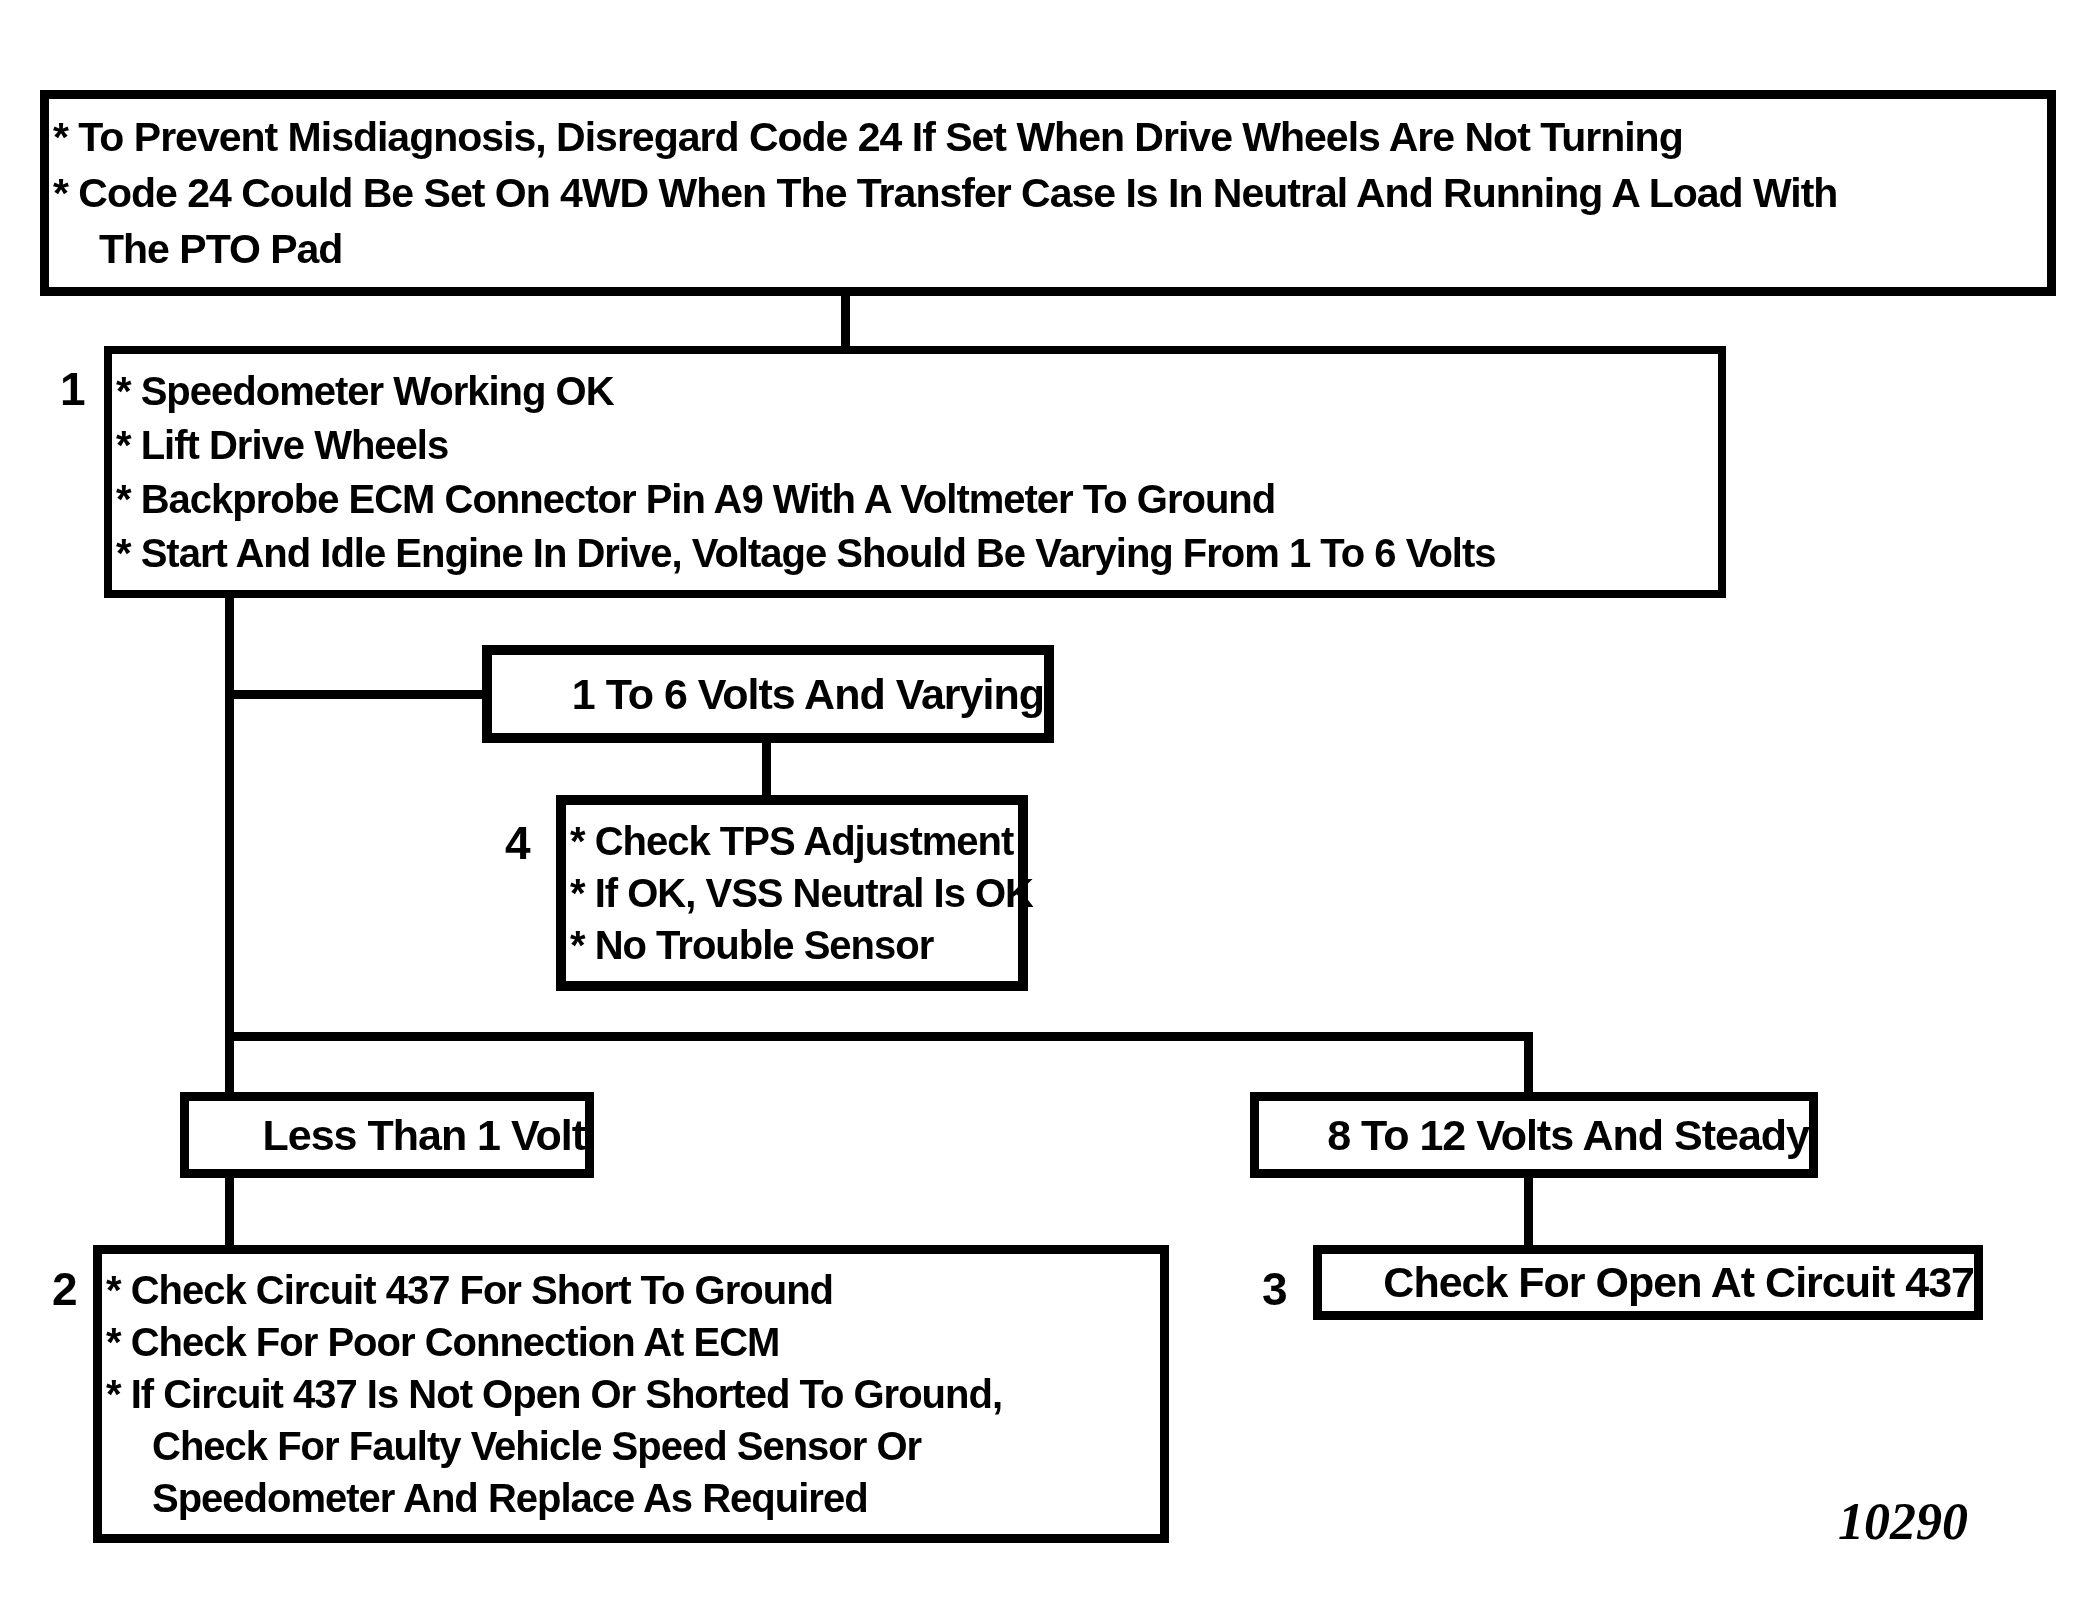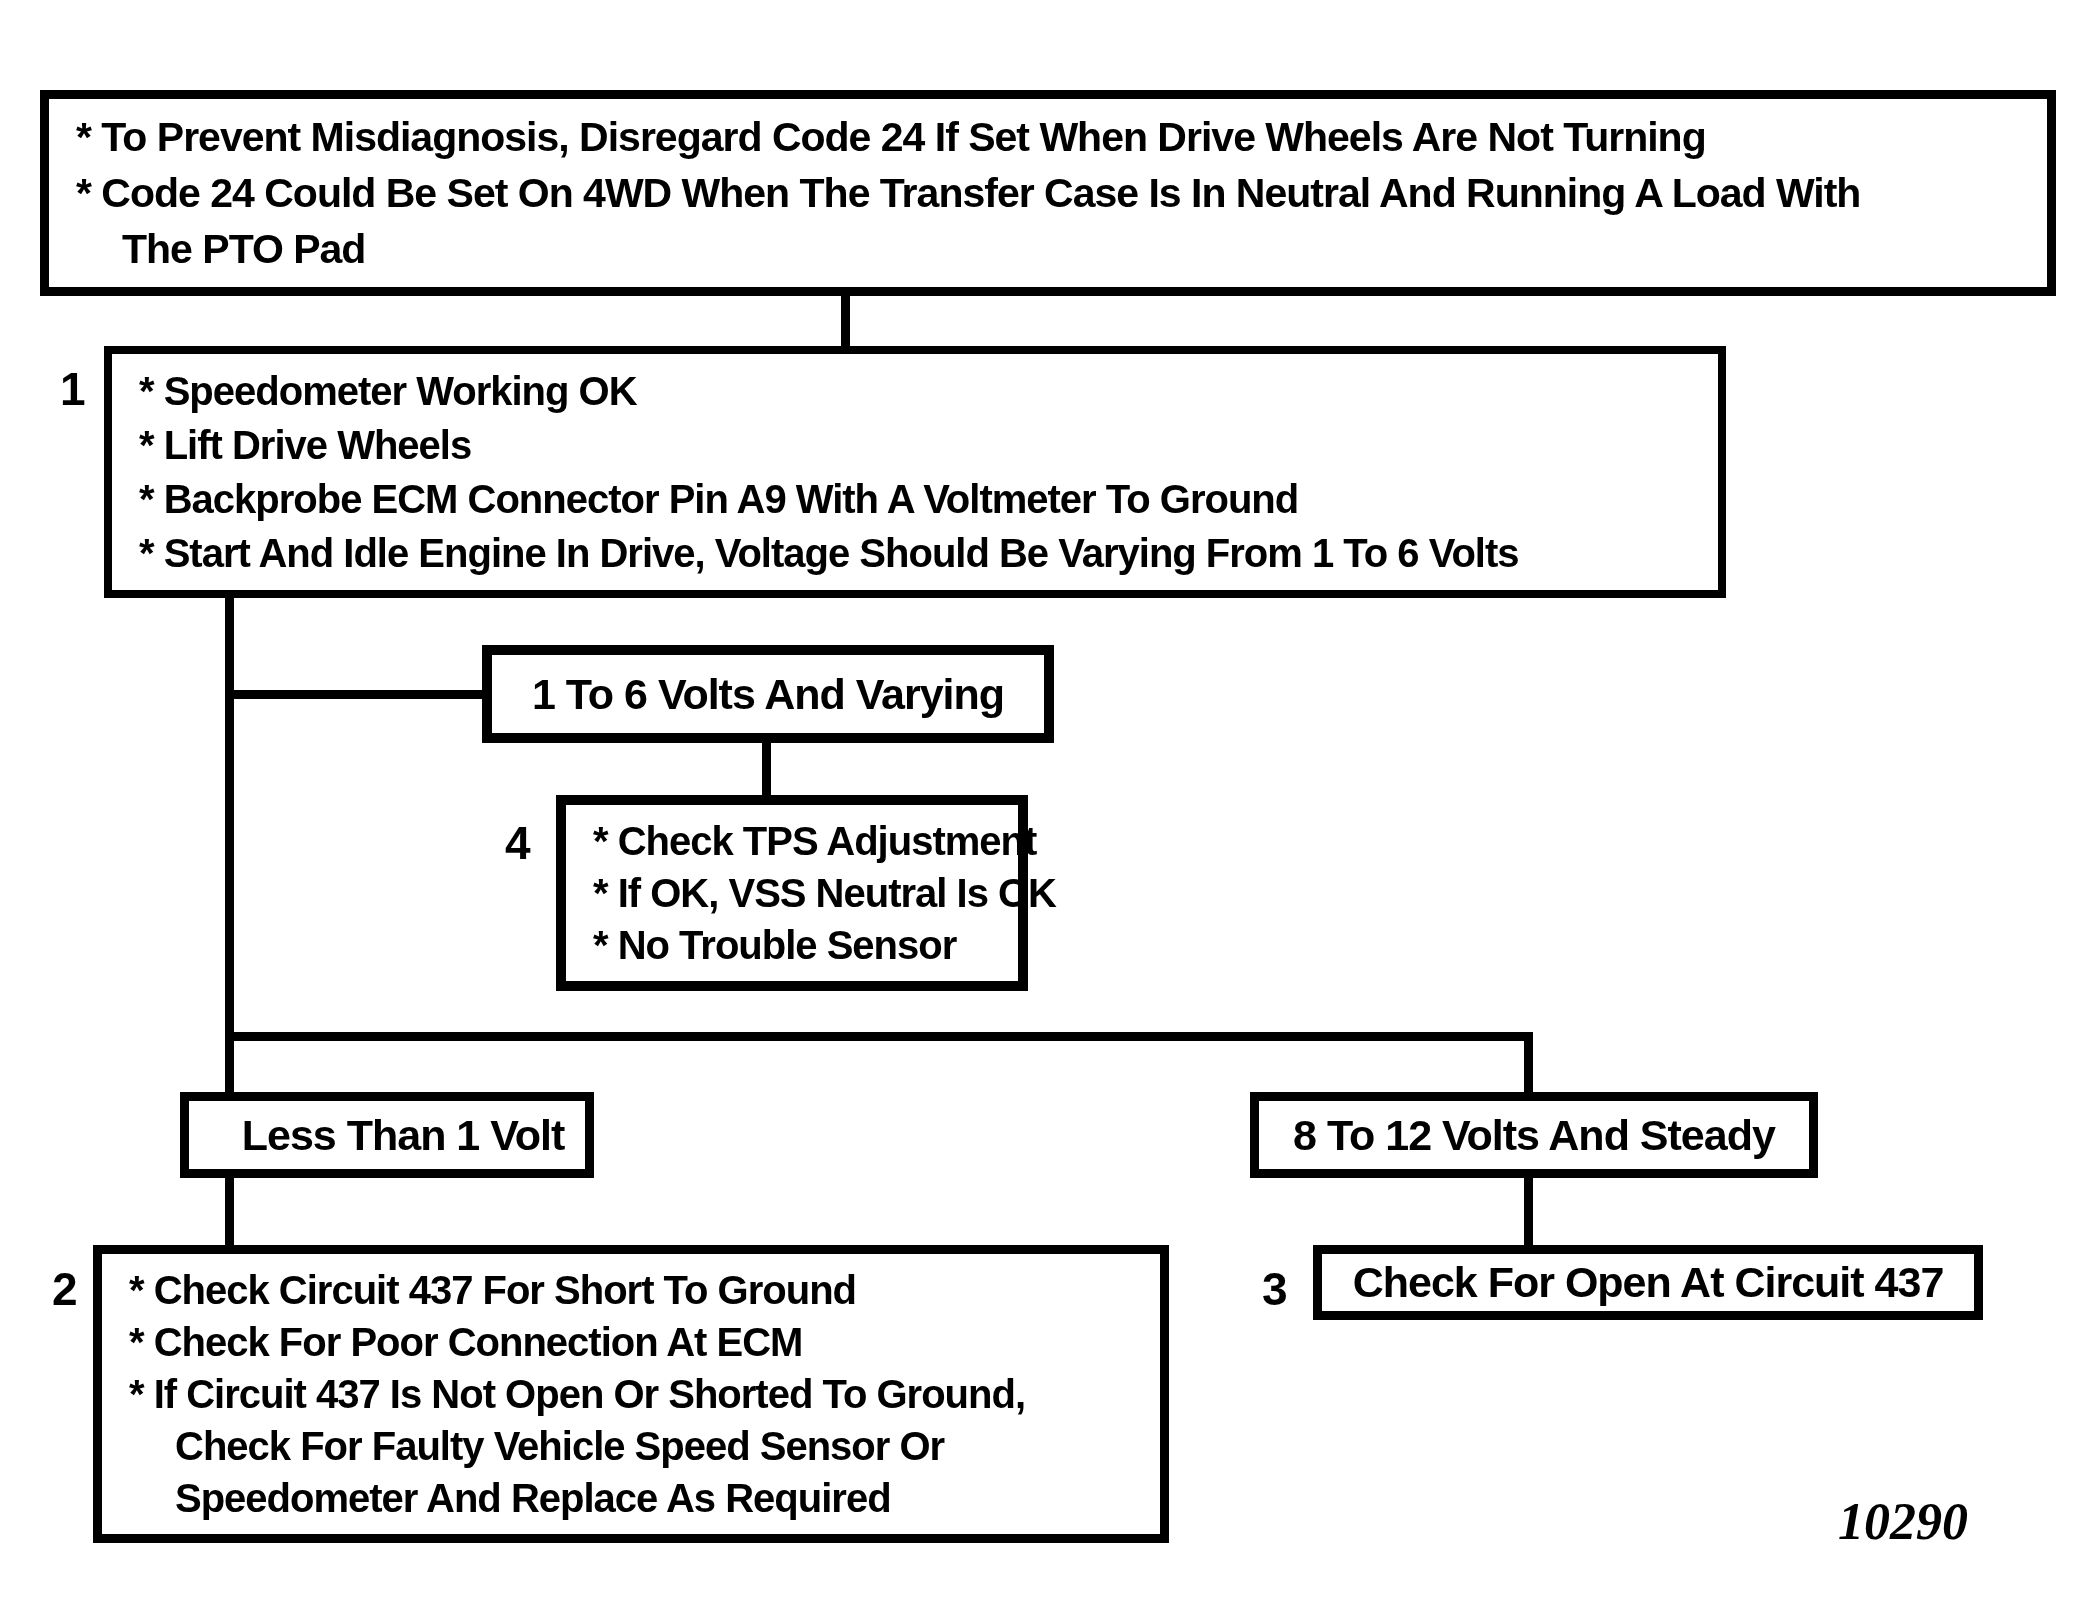--- a/index.html
+++ b/index.html
@@ -24,36 +24,36 @@
   }
   
   .box {
     position: absolute;
     background: #ffffff;
     border: 9px solid #000000;
     box-sizing: border-box;
     z-index: 2;
   }
   .bullets {
-    padding: 10px 27px;
+    padding: 10px 4px;
     font-weight: bold;
     font-size: 40px;
     line-height: 54px;
     letter-spacing: -1px;
   }
   .bullets .tline {
     white-space: nowrap;
   }
   .bullets .cont {
     padding-left: 46px;
   }
   .decision {
     display: flex;
     align-items: center;
-    justify-content: center;
+    justify-content: flex-end;
     font-weight: bold;
     font-size: 43px;
     letter-spacing: -1px;
     white-space: nowrap;
     border-width: 10px;
   }
   .step-num {
     position: absolute;
     font-weight: bold;
     font-size: 46px;

